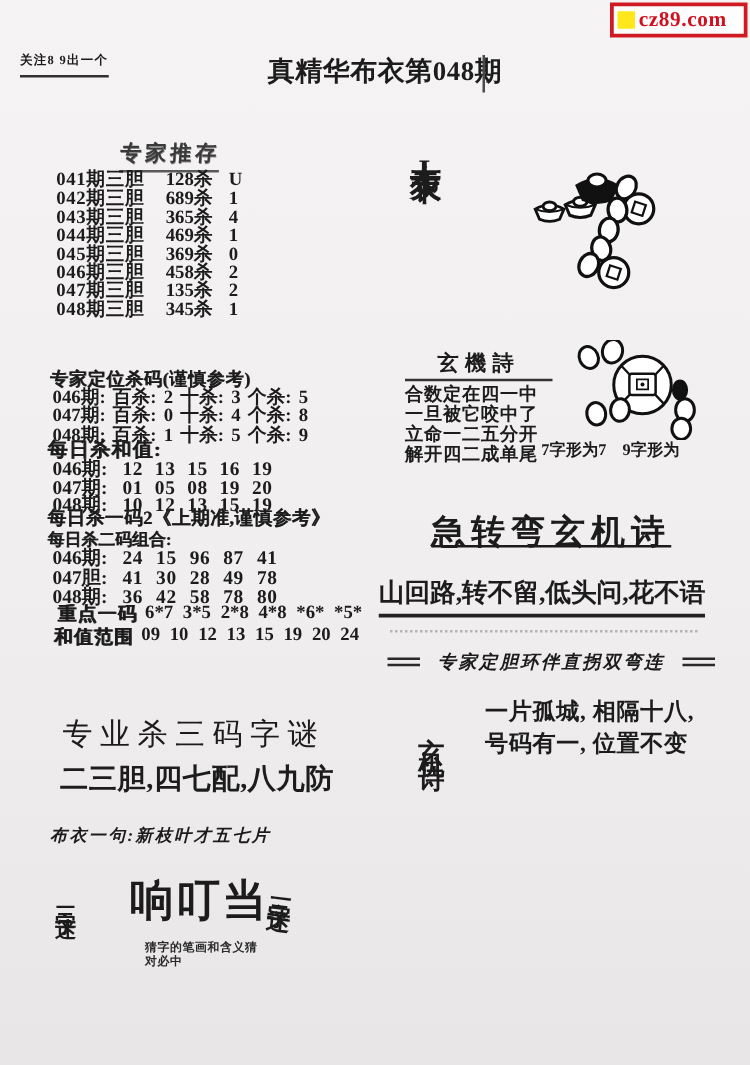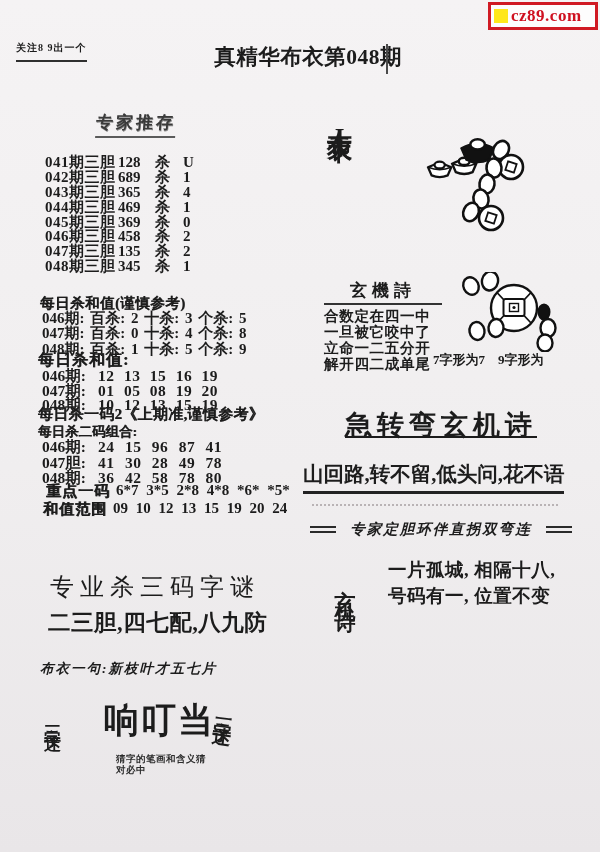--- a/index.html
+++ b/index.html
@@ -18,24 +18,24 @@
           background:#fdfdfd; display:flex; align-items:center; padding:0 3px; gap:3px; }
   .logo .sq { width:14px; height:14px; background:#ffe71a; flex:0 0 auto; }
   .logo .txt { color:#cf1120; font-weight:bold; font-size:17px; letter-spacing:0.5px; }
   .title { left:0; top:42px; width:616px; text-align:center; font-size:21.5px;
            font-weight:bold; letter-spacing:0.5px; }
   .titlebar { left:386px; top:44px; width:2px; height:30px; background:#4a4a4a; }
   
   .exphdr { left:96px; top:111px; font-size:17px; font-weight:bold; letter-spacing:3px;
             border-bottom:2px solid #5a5a5a; padding-bottom:2px; color:#3a3a3a;
             text-shadow:0.5px 0.5px 0 #8a8a8a; transform:skewX(-4deg); }
-  .explist { left:45px; top:155px; }
+  .explist { left:45px; top:137px; }
   .exprow { display:flex; height:14.9px; font-size:15px; font-weight:bold; line-height:15px; }
   .exprow .c1 { width:73px; letter-spacing:0.5px; }
-  .exprow .c2 { width:37px; }
+  .exprow .c2 { width:37px;text-align:right; }
   .exprow .c3 { width:28px; }
   .sechdr1 { left:40px; top:294px; font-size:14.5px; font-weight:bold;
              text-shadow:0.5px 0 #555; letter-spacing:0.5px; }
   .poskill { left:42px; top:311px; font-size:15px; font-weight:bold; line-height:15.3px;
              word-spacing:2px; }
   .sechdr2 { left:38px; top:350px; font-size:16px; font-weight:bold; letter-spacing:1px;
              text-shadow:0.5px 0 #444; }
   .numrows { left:42px; top:369px; }
   .numrow { display:flex; font-size:15.5px; font-weight:bold; line-height:14.6px; }
   .numrow .lab { width:56px; }
@@ -144,21 +144,21 @@
       <span class="c4">2</span>
     </div>
   <div class="exprow">
       <span class="c1">048期三胆</span>
       <span class="c2">345</span>
       <span class="c3">杀</span>
       <span class="c4">1</span>
     </div>
 </div>
 
-<div class="abs sechdr1">每日杀和值(谨慎参考)</div>
+<div class="abs sechdr1">专家定位杀码(谨慎参考)</div>
 <div class="abs poskill">
   <div>046期: 百杀: 2 十杀: 3 个杀: 5</div>
   <div>047期: 百杀: 0 十杀: 4 个杀: 8</div>
   <div>048期: 百杀: 1 十杀: 5 个杀: 9</div>
 </div>
 
 <div class="abs sechdr2">每日杀和值:</div>
 <div class="abs numrows">
   <div class="numrow">
       <span class="lab">046期:</span>

